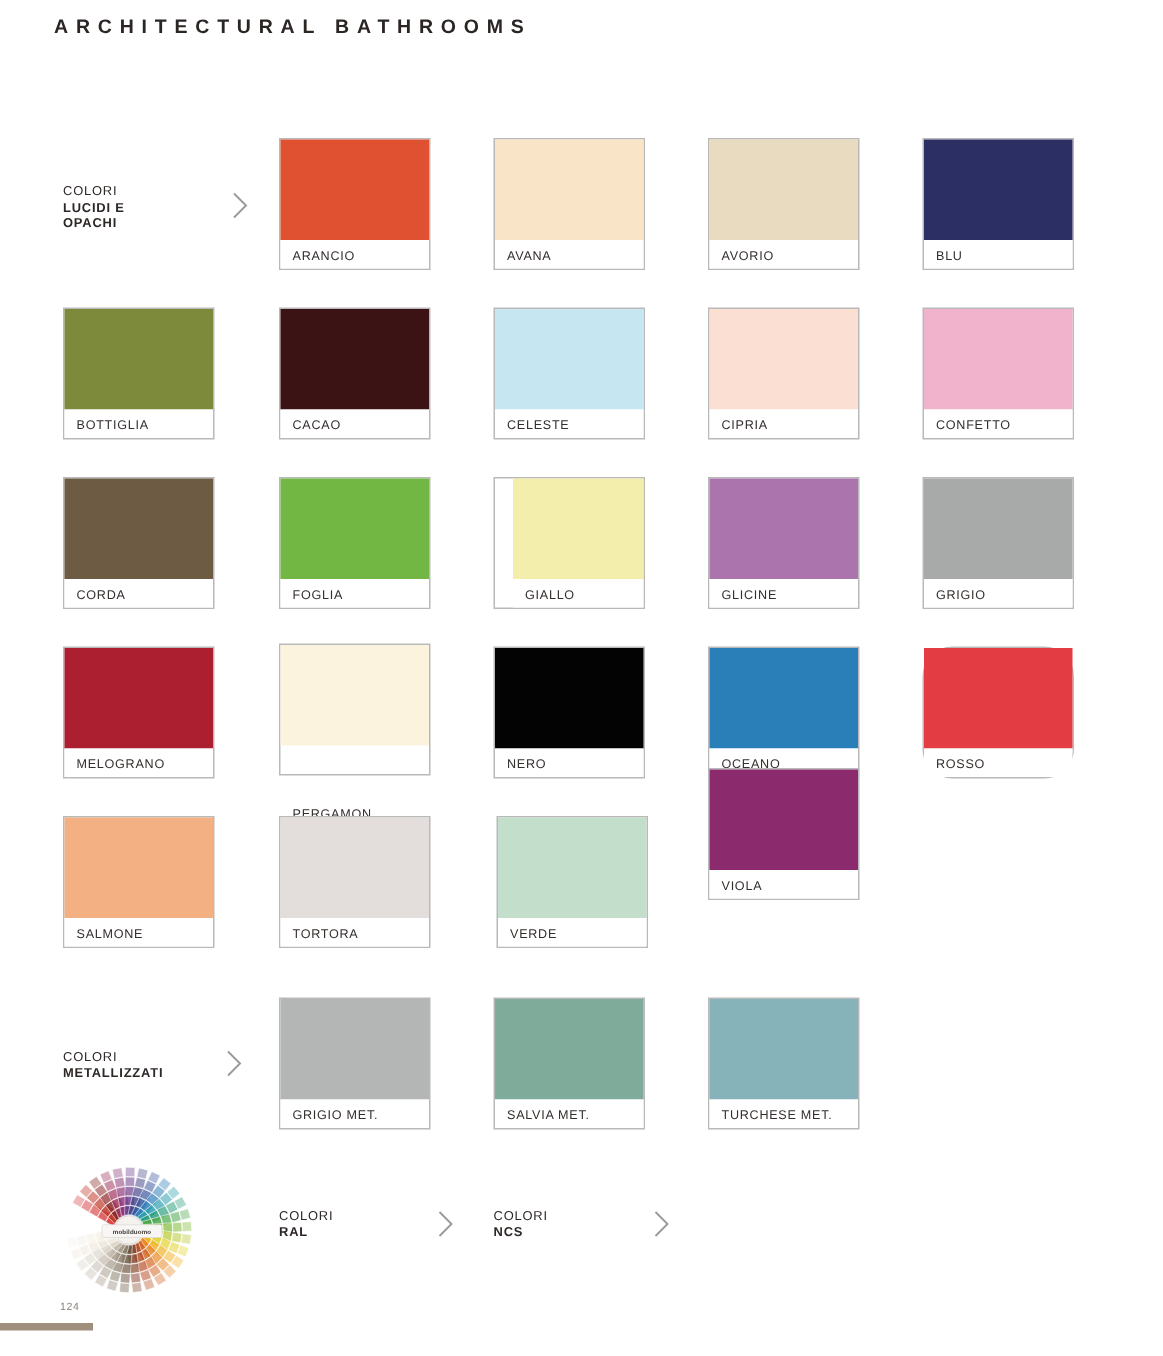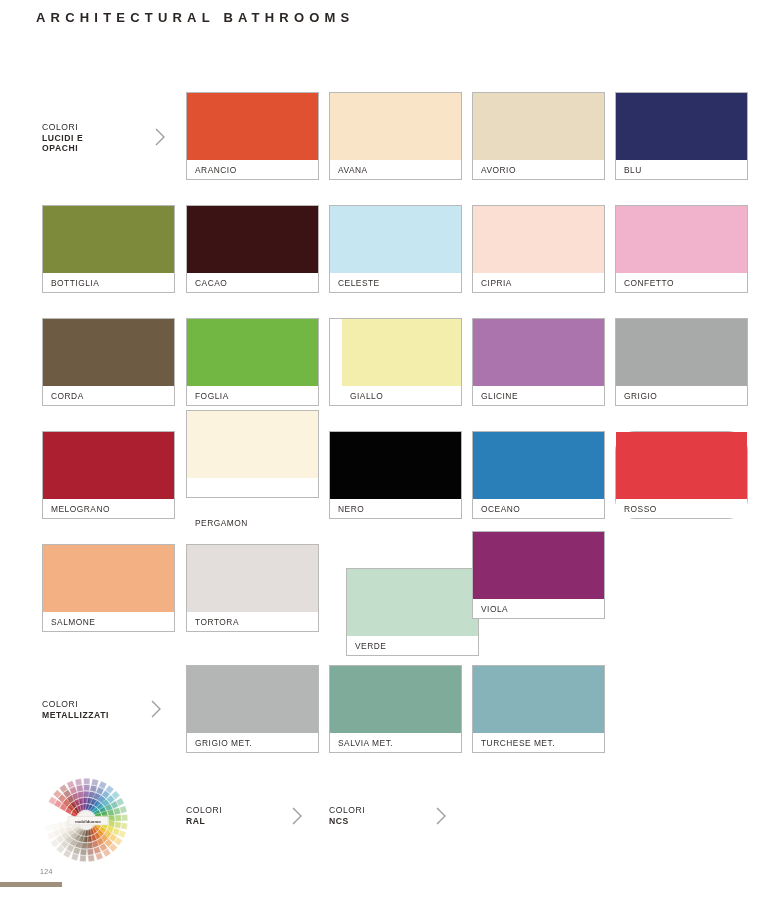--- a/index.html
+++ b/index.html
@@ -52,21 +52,21 @@
   .chev {
     position: absolute;
     width: 16px; height: 22px;
     color: #9a9a9a;
   }
   .chev svg { display: block; width: 100%; height: 100%; }
 
   
   .swatch {
     position: absolute;
-    width: 133px;
+    width: 101px;
     height: 88px;
     border: 1px solid #b9b9b9;
     background: #fff;
     display: flex;
     flex-direction: column;
   }
   .swatch .chip {
     flex: 0 0 67px;
     width: 100%;
   }
@@ -198,21 +198,21 @@
         <div class="cap">GLICINE</div>
       </div>
       <div class="swatch" style="left: 615px; top: 318px;">
         <div class="chip" style="background: rgb(168, 169, 169);"></div>
         <div class="cap">GRIGIO</div>
       </div>
       <div class="swatch" style="left: 42px; top: 431px;">
         <div class="chip" style="background: rgb(171, 31, 49);"></div>
         <div class="cap">MELOGRANO</div>
       </div>
-      <div class="swatch" style="left: 186px; top: 410px; gap: 40px;">
+      <div class="swatch" style="left: 186px; top: 429px; gap: 40px;">
         <div class="chip" style="background: rgb(251, 243, 221);"></div>
         <div class="cap">PERGAMON</div>
       </div>
       <div class="swatch" style="left: 329px; top: 431px;">
         <div class="chip" style="background: rgb(3, 3, 4);"></div>
         <div class="cap">NERO</div>
       </div>
       <div class="swatch" style="left: 472px; top: 431px;">
         <div class="chip" style="background: rgb(42, 127, 184);"></div>
         <div class="cap">OCEANO</div>
@@ -222,25 +222,25 @@
         <div class="cap">ROSSO</div>
       </div>
       <div class="swatch" style="left: 42px; top: 544px;">
         <div class="chip" style="background: rgb(243, 177, 131);"></div>
         <div class="cap">SALMONE</div>
       </div>
       <div class="swatch" style="left: 186px; top: 544px;">
         <div class="chip" style="background: rgb(227, 222, 219);"></div>
         <div class="cap">TORTORA</div>
       </div>
-      <div class="swatch" style="left: 346px; top: 544px; margin-top: 24px;">
+      <div class="swatch" style="left: 331px; top: 544px;">
         <div class="chip" style="background: rgb(195, 223, 203);"></div>
         <div class="cap">VERDE</div>
       </div>
-      <div class="swatch" style="left: 472px; top: 531px; justify-content: center;">
+      <div class="swatch" style="left: 472px; top: 512px; justify-content: center;">
         <div class="chip" style="background: rgb(139, 42, 108);"></div>
         <div class="cap">VIOLA</div>
       </div>
       <div class="swatch" style="left: 186px; top: 665px;">
         <div class="chip" style="background: rgb(180, 181, 181);"></div>
         <div class="cap">GRIGIO MET.</div>
       </div>
       <div class="swatch" style="left: 329px; top: 665px;">
         <div class="chip" style="background: rgb(127, 171, 154);"></div>
         <div class="cap">SALVIA MET.</div>

